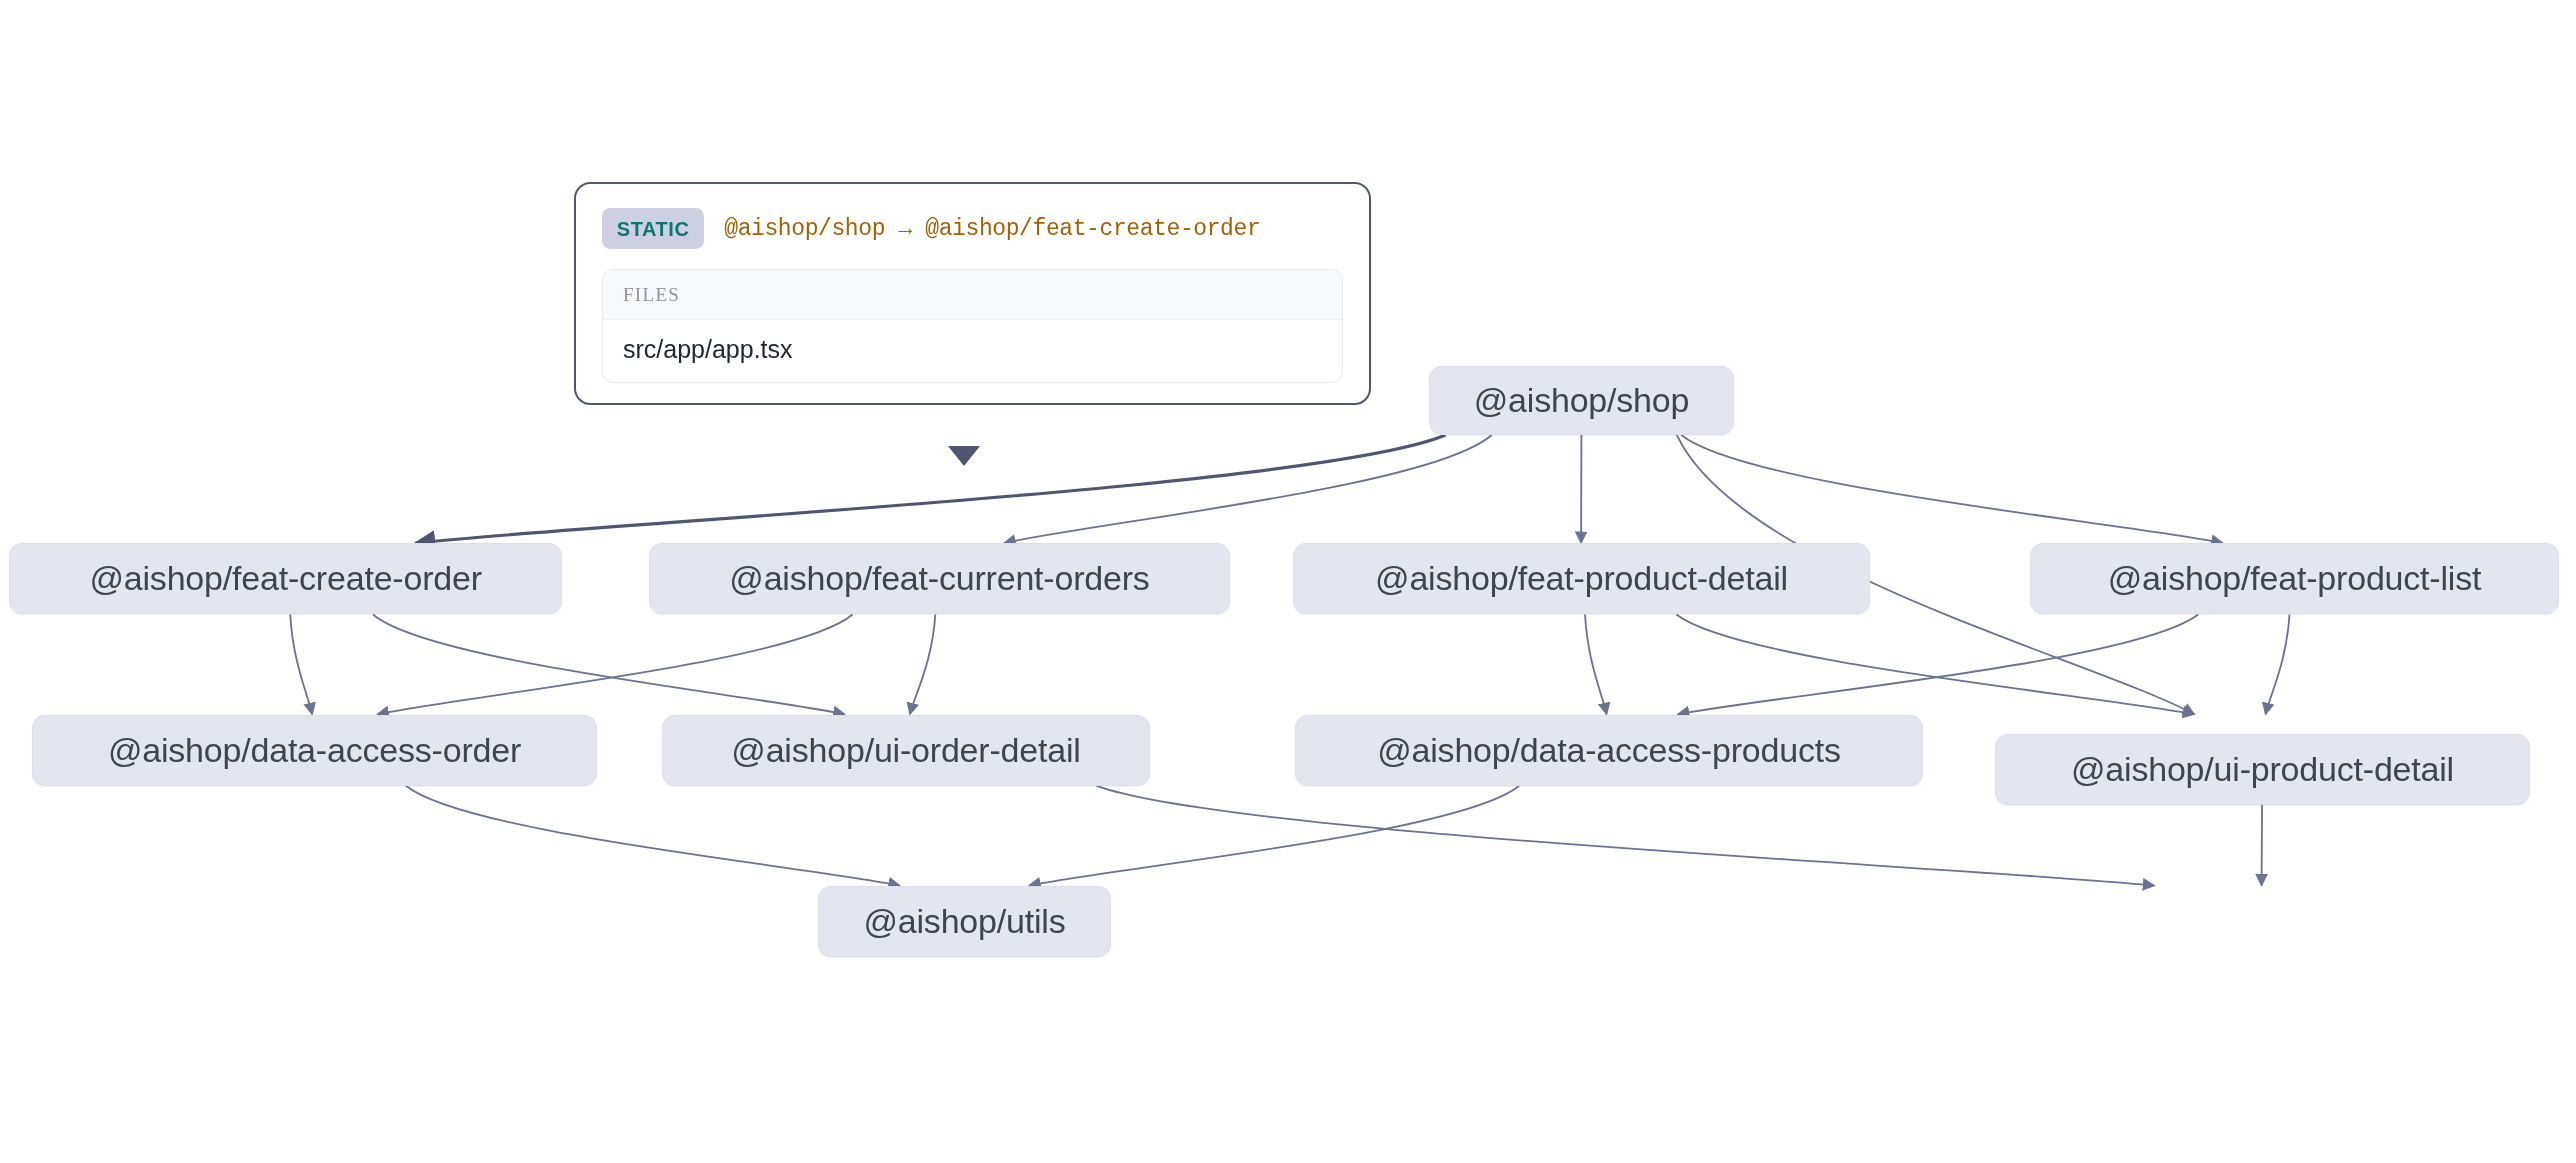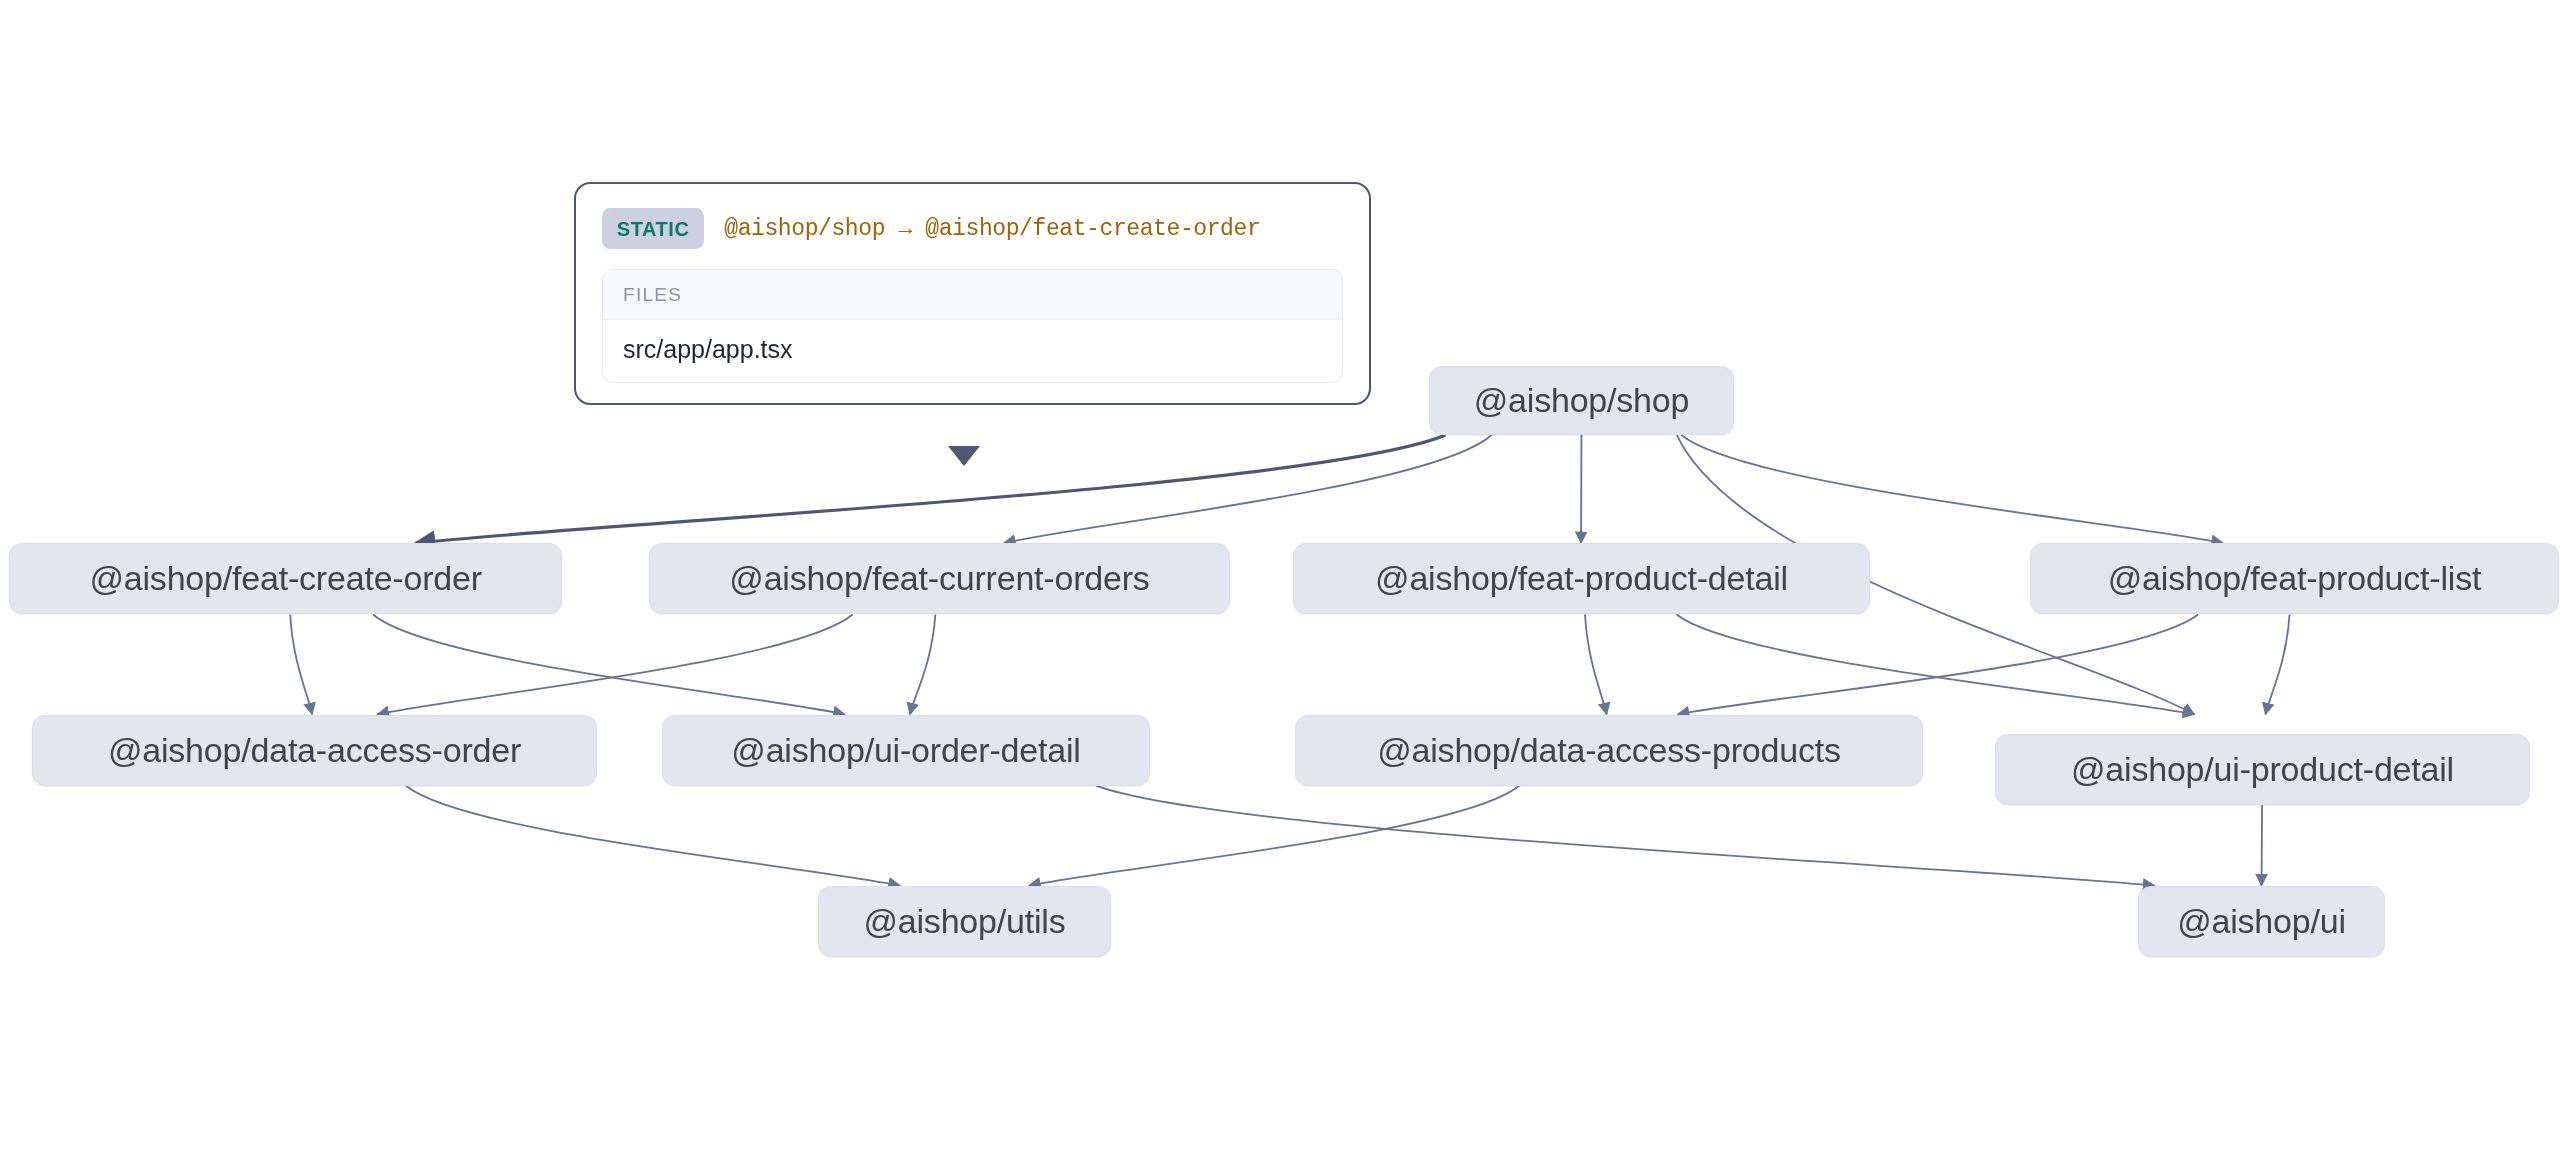--- a/index.html
+++ b/index.html
@@ -105,21 +105,21 @@
     background: #ffffff;
   }
 
   #files-header {
     background: #f8f9fc;
     border-bottom: 0.9px solid #eceef5;
     color: #8d93a6;
     font-size: 19px;
     letter-spacing: 1.3px;
     padding: 13.7px 20px 13px 20px;
-    font-family: Liberation Sans, sans-serif;
+    font-family: Liberation Serif, serif;
   }
 
   .file-row {
     padding: 15.6px 20px 17.4px 20px;
     font-size: 25px;
     color: #22262f;
     font-family: "Liberation Sans", sans-serif;
     white-space: nowrap;
   }
 
@@ -195,23 +195,20 @@
       </div>
       <div class="graph-node" style="left: 1295px; top: 715px; width: 628px; height: 71px;">
         <span>@aishop/data-access-products</span>
       </div>
       <div class="graph-node" style="left: 1995px; top: 734px; width: 535px; height: 71px;">
         <span>@aishop/ui-product-detail</span>
       </div>
       <div class="graph-node" style="left: 818px; top: 886px; width: 293px; height: 71px;">
         <span>@aishop/utils</span>
       </div>
-      <div class="graph-node" style="left: 2138px; top: 886px; width: 247px; height: 71px;">
-        <span>@aishop/ui</span>
-      </div>
     </div>
 
   <div id="card-tail"></div>
 
   <div id="detail-card">
     <div id="card-header">
       <span id="static-badge">STATIC</span>
       <span id="card-title">@aishop/shop → @aishop/feat-create-order</span>
     </div>
     <div id="files-panel">

